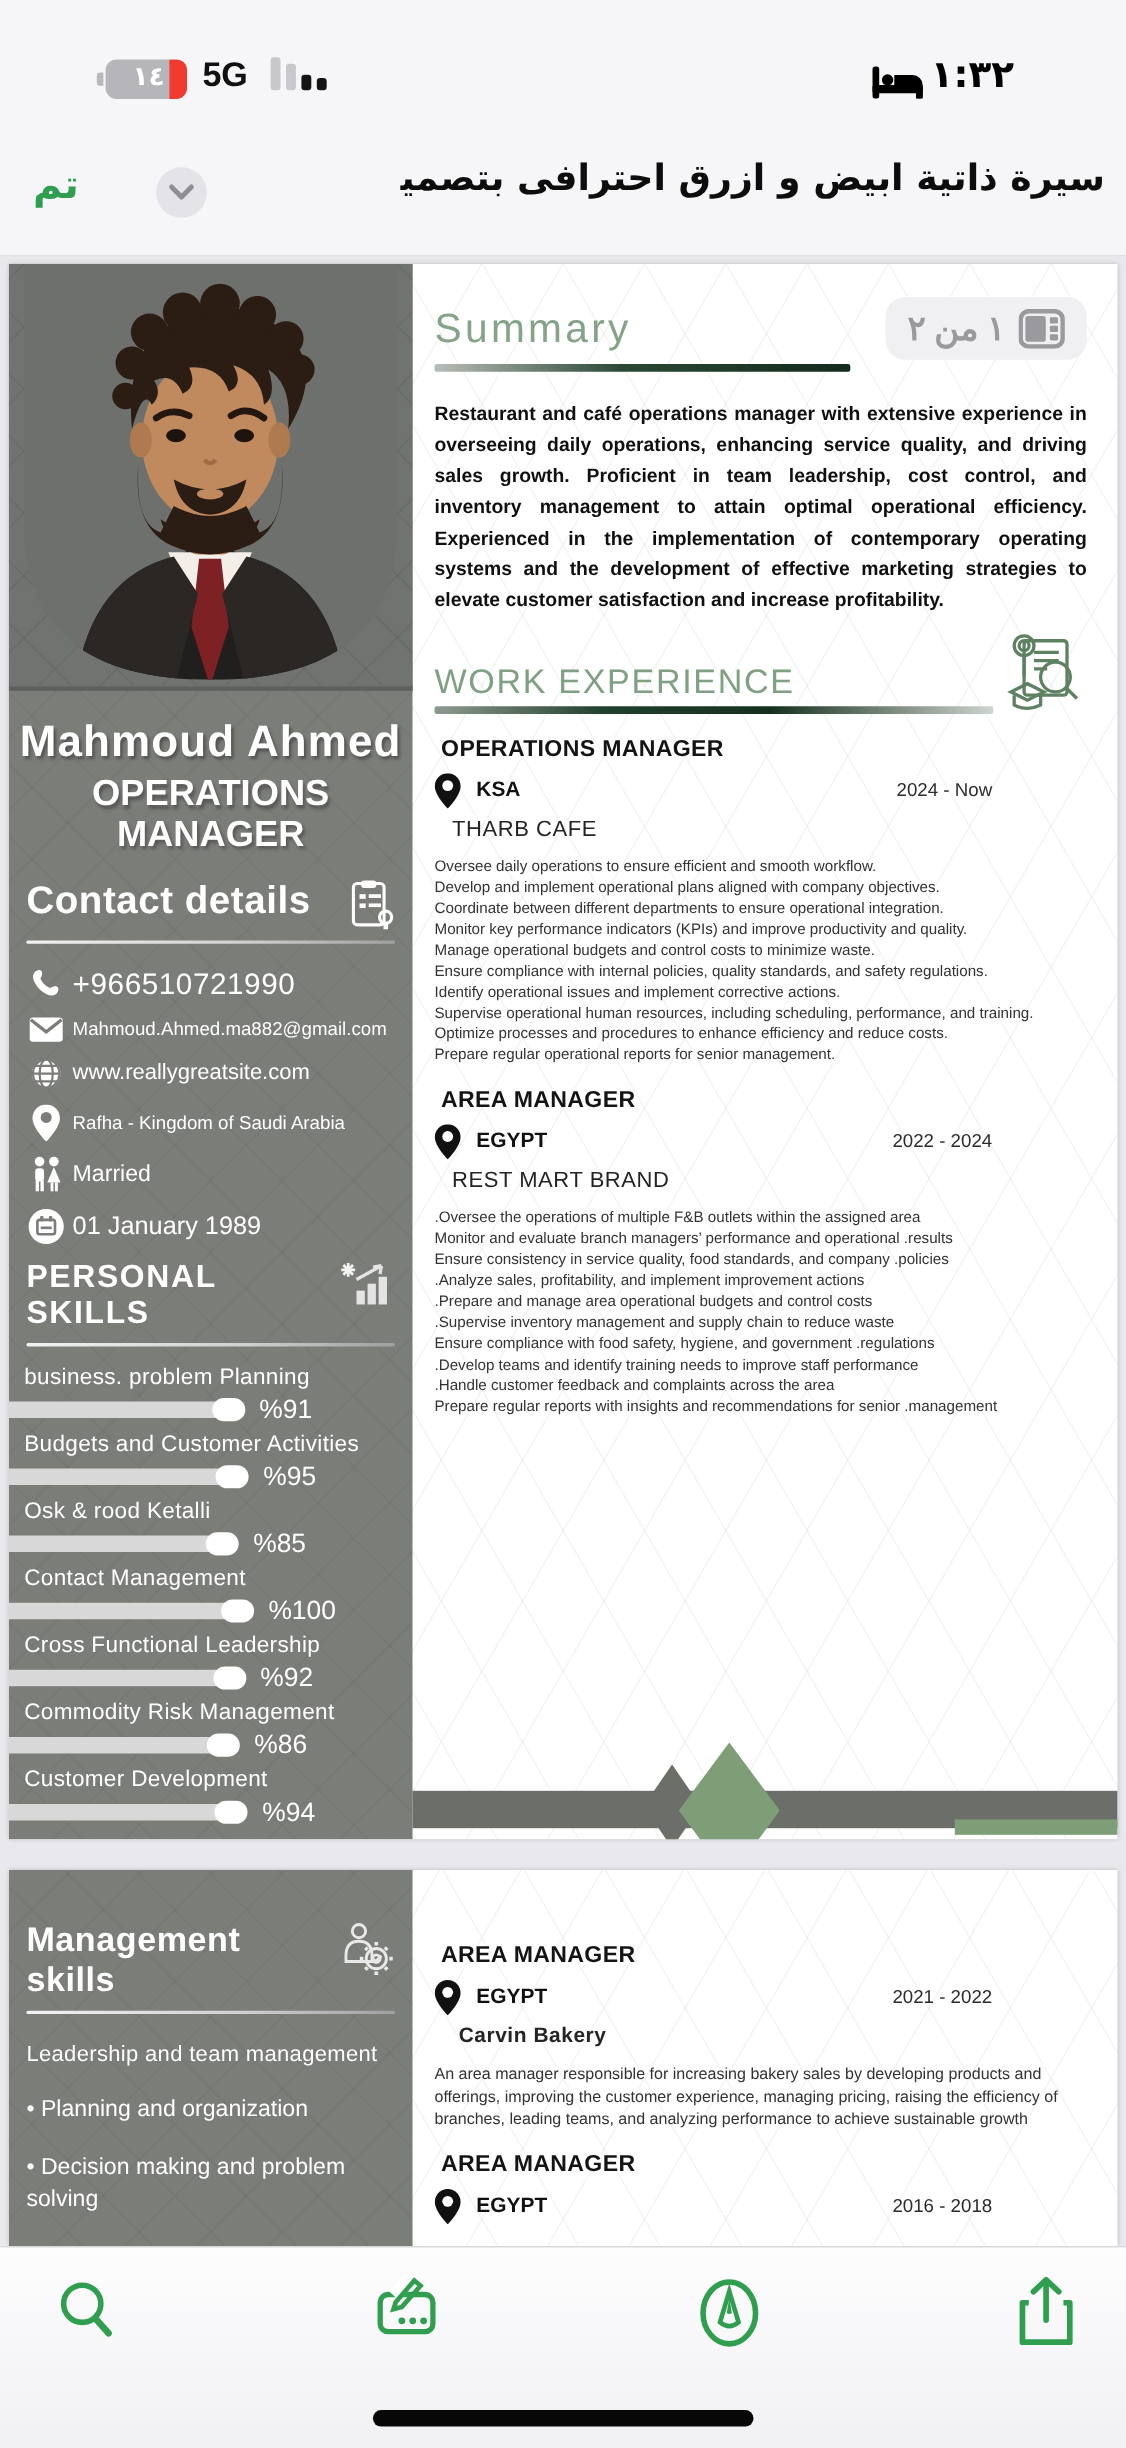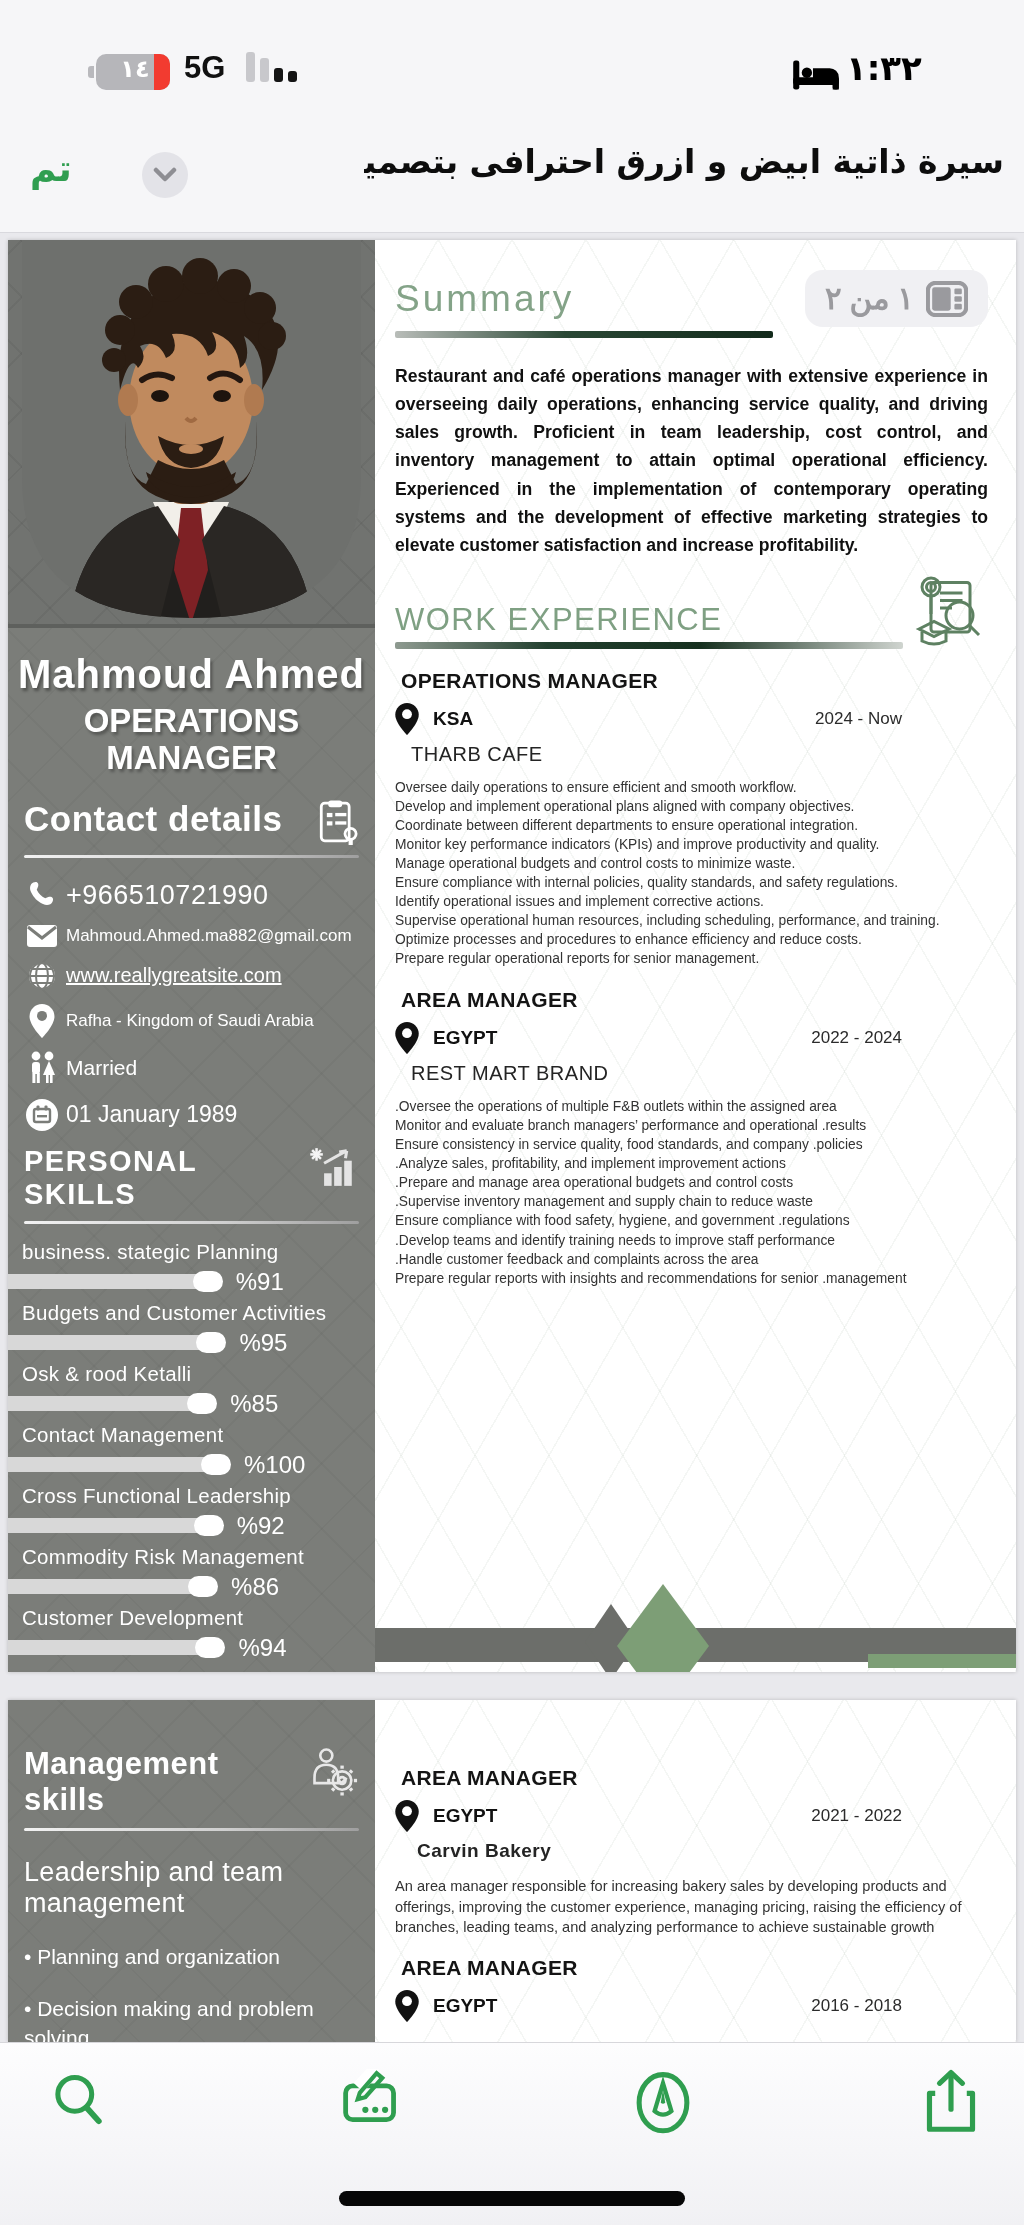--- a/index.html
+++ b/index.html
@@ -68,21 +68,21 @@
   .s-head { font-size:35px; font-weight:bold; letter-spacing:.5px; }
   .s-head.small { font-size:29px; letter-spacing:1.5px; }
   .s-rule { height:3px; margin:10px 16px 0 16px;
     background:linear-gradient(90deg,#f2f2f2,#cfcfcf 60%,#9f9f9f); border-radius:2px; }
   .c-rows { margin:22px 10px 0 10px; }
   .c-row { display:flex; align-items:center; margin-bottom:13px; }
   .c-ic { width:48px; flex-shrink:0; display:flex; justify-content:center; }
   .c-txt { color:#fff; }
   .t-phone { font-size:27px; letter-spacing:.5px; }
   .t-mail  { font-size:17px; }
-  .t-web   { font-size:20px;text-decoration:underline; }
+  .t-web   { font-size:20px; }
   .t-loc   { font-size:17px; }
   .t-mar   { font-size:21px; }
   .t-dob   { font-size:23px; }
   
   .skills { margin-top:16px; }
   .skill { margin-bottom:7px; }
   .skill-label { padding-left:14px; font-size:20.5px; letter-spacing:.3px; }
   .skill-bar-row { display:flex; align-items:center; margin-top:6px; height:24px; }
   .skill-bar { position:relative; height:15px; background:#d8d8d8; border-radius:0 9px 9px 0; }
   .skill-cap { position:absolute; right:-3px; top:-3px; width:30px; height:21px;
@@ -113,21 +113,21 @@
   .co-small { font-size:19px; font-weight:bold; padding-left:22px; }
   .job-para { margin-top:14px; font-size:14.6px; color:#333; line-height:1.42; max-width:575px; }
   
   .band { position:absolute; left:367px; right:0; bottom:10px; height:34px; background:#6c6e6a; }
   .dia { position:absolute; clip-path:polygon(50% 0,100% 50%,50% 100%,0 50%); }
   .dia-gray { left:210px; top:-24px; width:52px; height:76px; background:#6c6e6a; }
   .dia-green { left:242px; top:-44px; width:92px; height:124px; background:#7d9e76; }
   .green-strip { position:absolute; right:0; bottom:-6px; width:148px; height:14px; background:#7d9e76; }
   
   .p2-side { padding-top:46px; }
-  .mg-intro { margin:26px 16px 0 16px; font-size:27px; letter-spacing:.3px; }
+  .mg-intro { margin:26px 16px 0 16px; font-size:20px; letter-spacing:.3px; }
   .mg-item { margin:24px 16px 0 16px; font-size:21px; line-height:1.35; }
   .mg-item::before { content:"•  "; }
   .p2-content { padding-top:66px; }
   
   .toolbar { position:absolute; top:2042px; left:0; width:1024px; height:183px;
     background:linear-gradient(#fdfdfe,#f1f1f4); border-top:1px solid #d7d7db; z-index:6; }
   .tool { position:absolute; top:26px; width:62px; height:62px; cursor:pointer; }
   .home-indicator { position:absolute; left:339px; top:148px; width:346px; height:15px;
     border-radius:8px; background:#070707; }
   svg { display:block; }
@@ -320,21 +320,21 @@
             <line x1="1" y1="7" x2="11" y2="7"></line>
             <line x1="2.5" y1="3.5" x2="9.5" y2="10.5"></line>
             <line x1="9.5" y1="3.5" x2="2.5" y2="10.5"></line>
           </g>
       </svg>
     </div>
     <div class="s-rule"></div>
 
     <div class="skills">
       <div class="skill">
-        <div class="skill-label">business. stategic Planning</div>
+        <div class="skill-label">business. problem Planning</div>
         <div class="skill-bar-row">
           <div class="skill-bar" style="width: 211.72px;">
               <div class="skill-cap"></div>
             </div>
           <div class="skill-pct">%91</div>
         </div>
       </div>
       <div class="skill">
         <div class="skill-label">Budgets and Customer Activities</div>
         <div class="skill-bar-row">

